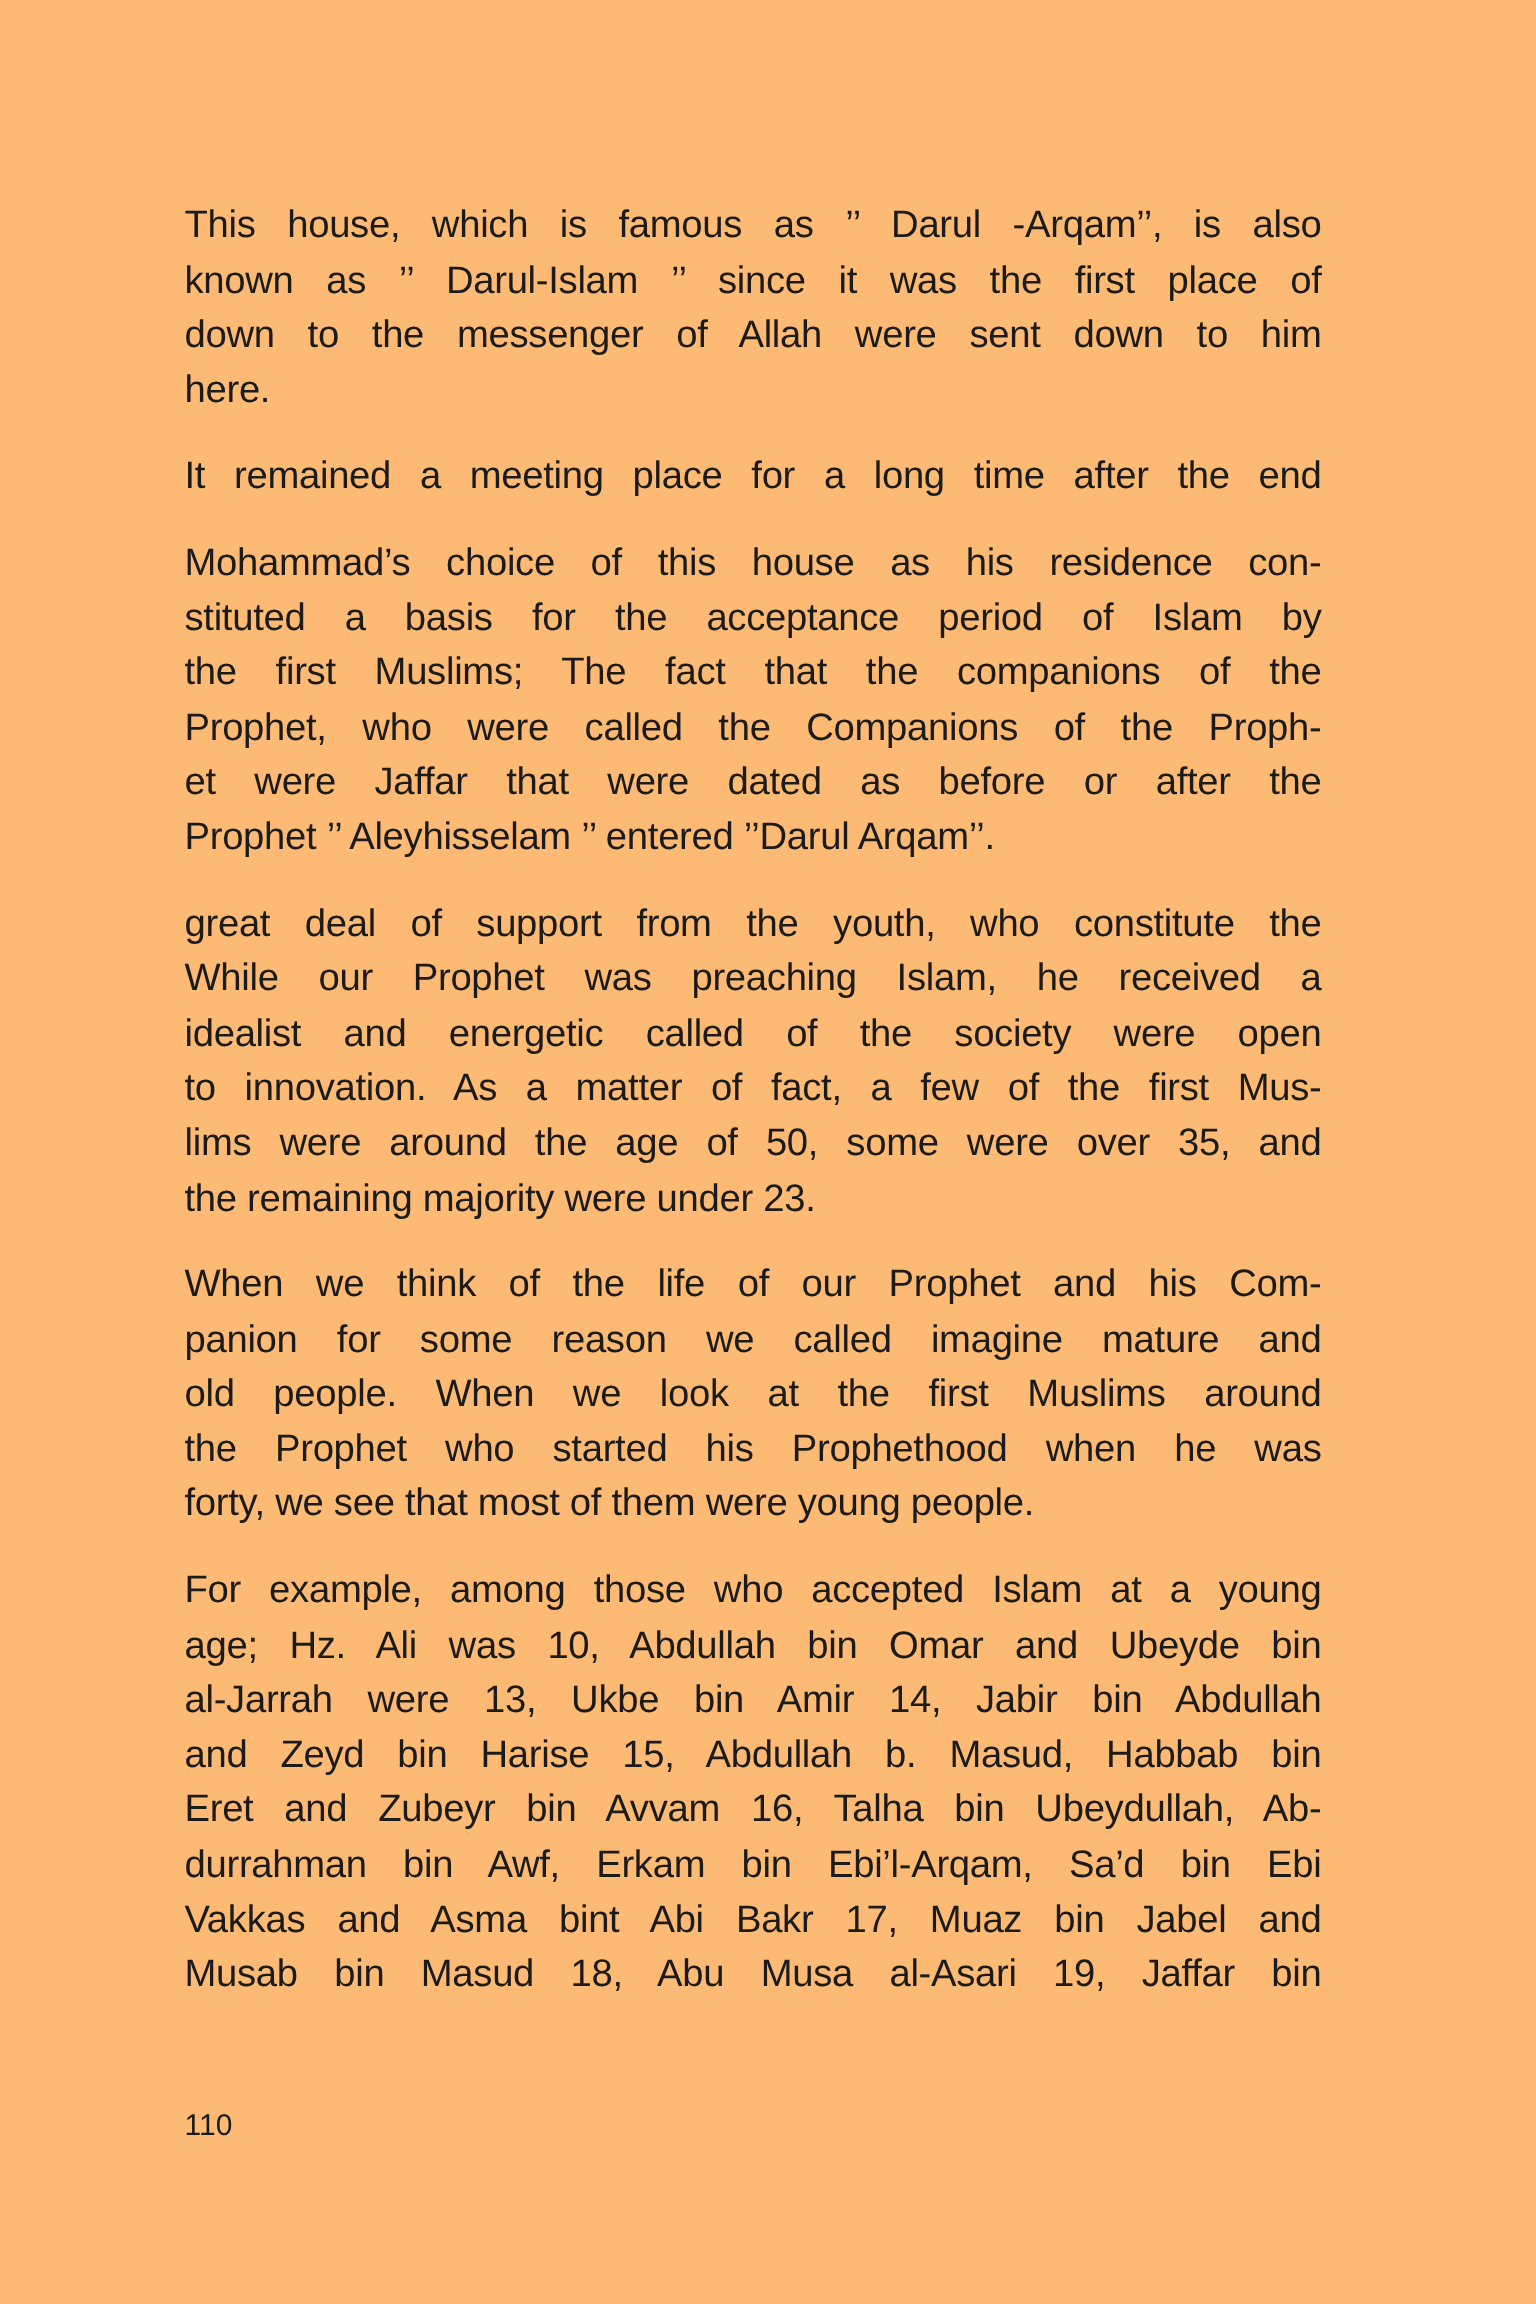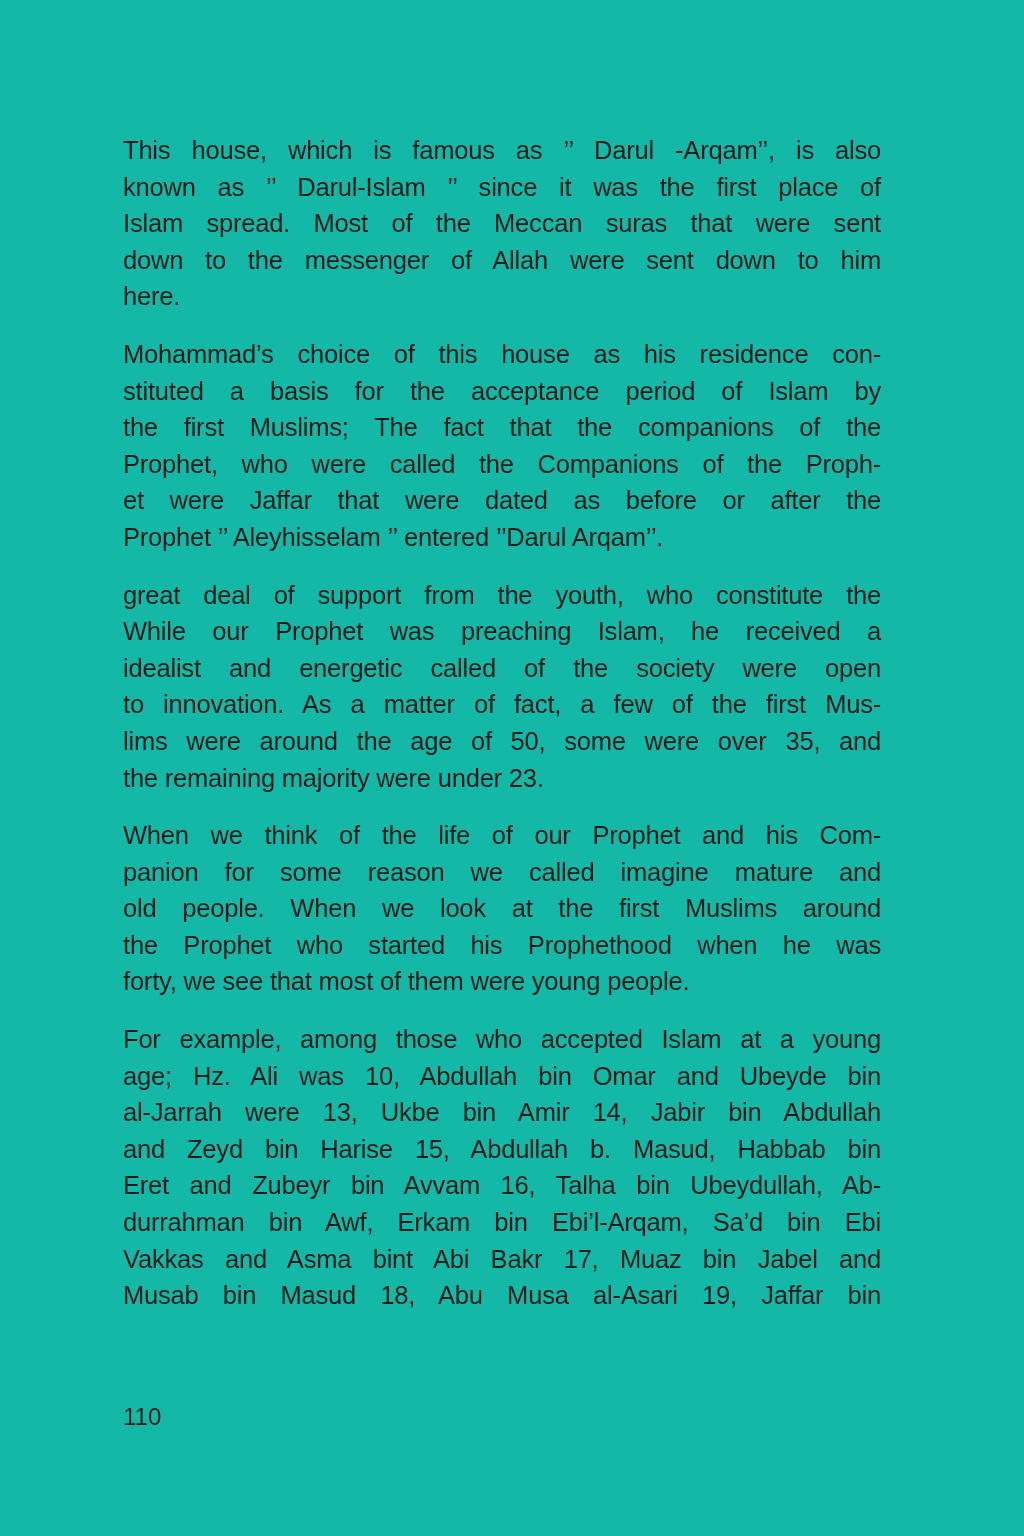--- a/index.html
+++ b/index.html
@@ -4,21 +4,21 @@
 <style>
   html, body {
     margin: 0;
     padding: 0;
     background: #ffffff;
   }
   .page {
     position: relative;
     width: 1024px;
     height: 1536px;
-    background: #14b8a6;
+    background: #fdba74;
     overflow: hidden;
     font-family: "Liberation Sans", sans-serif;
     color: #1b1b1b;
   }
   .text-block {
     position: absolute;
     left: 123px;
     top: 132px;
     width: 758px;
   }
@@ -36,39 +36,39 @@
     text-align-last: justify;
     white-space: normal;
   }
   .line.last {
     text-align-last: left;
   }
   .page-number {
     position: absolute;
     left: 123px;
     top: 1402px;
-    font-size: 24px;
+    font-size: 20px;
     line-height: 30px;
     letter-spacing: 0;
     color: #1b1b1b;
   }
 </style>
 </head>
 <body>
 
 <div class="page">
   <div class="text-block" id="text-block">
       <div class="para">
         <div class="line">This house, which is famous as ’’ Darul -Arqam’’, is also</div>
         <div class="line">known as ’’ Darul-Islam ’’ since it was the first place of</div>
-        <div class="line">Islam spread. Most of the Meccan suras that were sent</div>
         <div class="line">down to the messenger of Allah were sent down to him</div>
         <div class="line last">here.</div>
       </div>
       <div class="para">
+        <div class="line">It remained a meeting place for a long time after the end</div>
       </div>
       <div class="para">
         <div class="line">Mohammad’s choice of this house as his residence con-</div>
         <div class="line">stituted a basis for the acceptance period of Islam by</div>
         <div class="line">the first Muslims; The fact that the companions of the</div>
         <div class="line">Prophet, who were called the Companions of the Proph-</div>
         <div class="line">et were Jaffar that were dated as before or after the</div>
         <div class="line last">Prophet ’’ Aleyhisselam ’’ entered ’’Darul Arqam’’.</div>
       </div>
       <div class="para">

